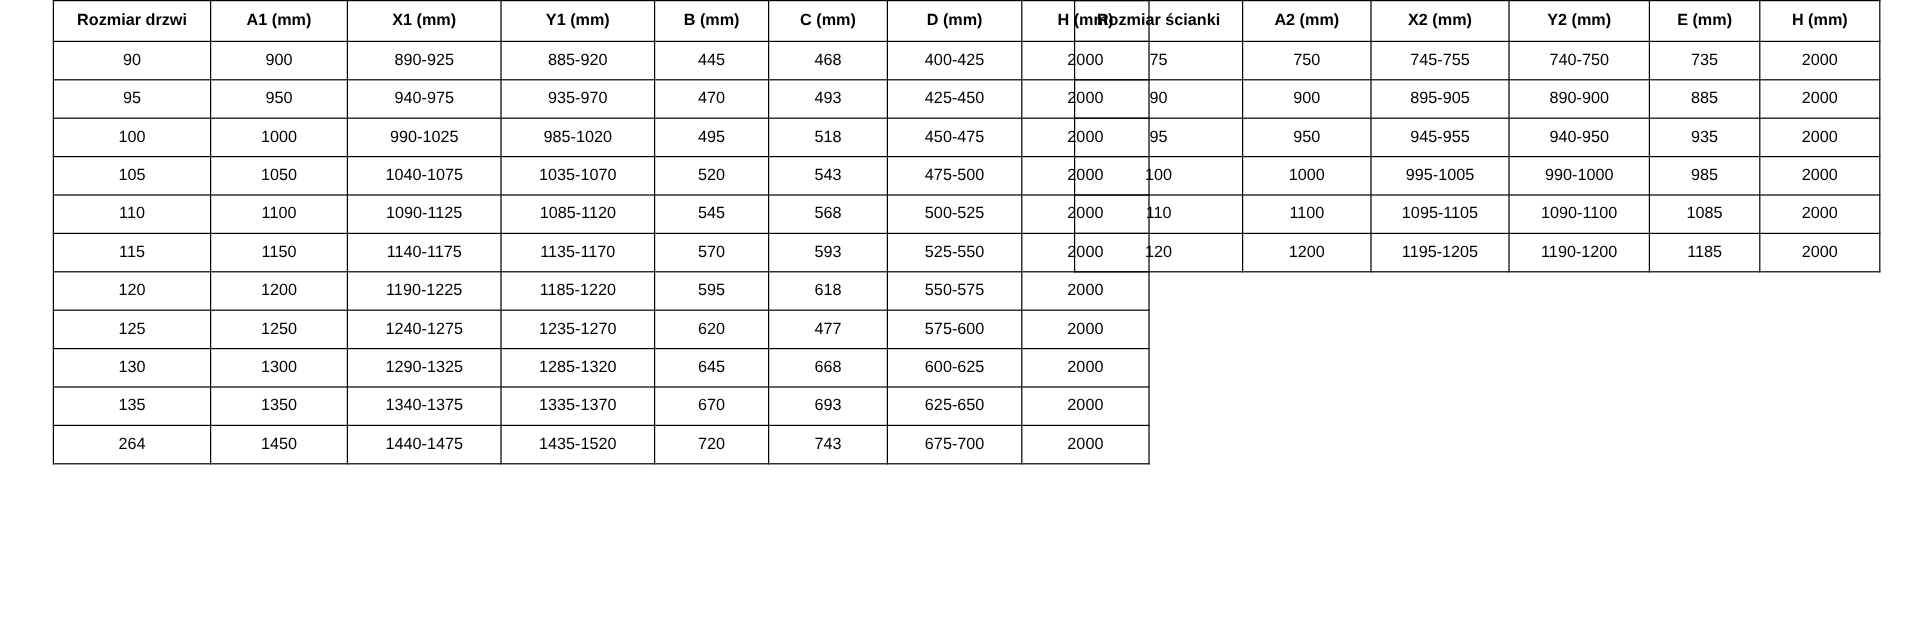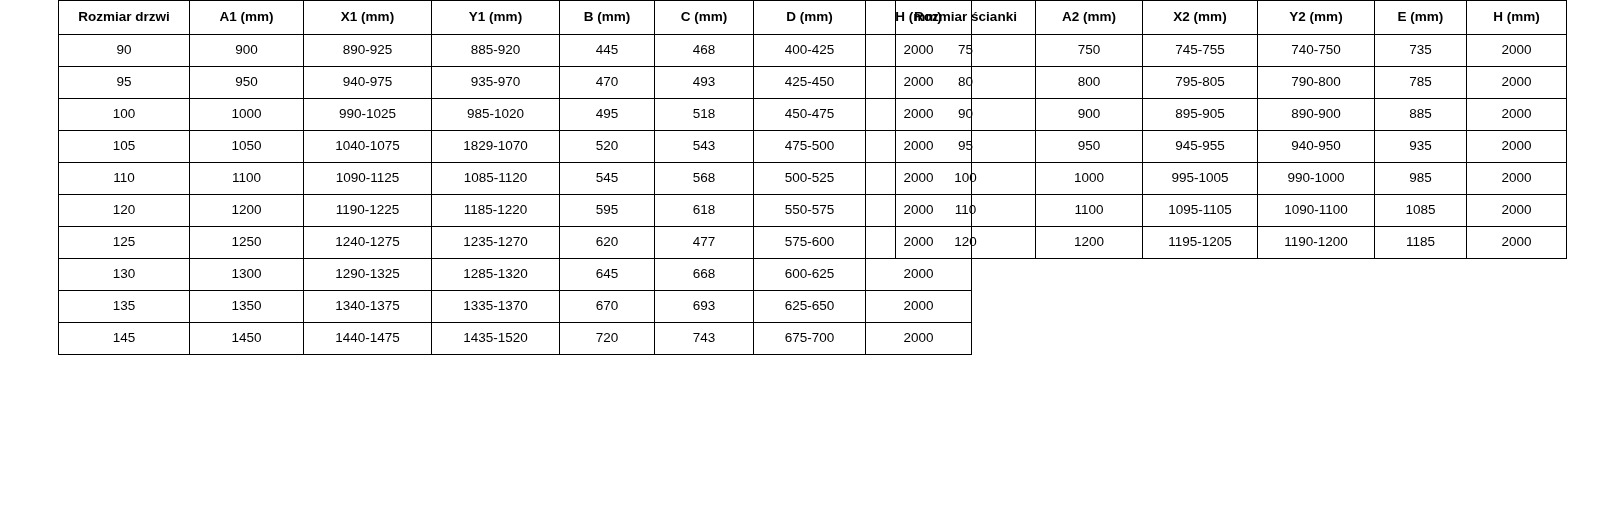--- a/index.html
+++ b/index.html
@@ -16,21 +16,21 @@
   }
   .page {
     position: relative;
     width: 1600px;
     height: 514px;
   }
   .table-wrap {
     position: absolute;
     top: 0;
   }
-  #doors-wrap { left: 16px; padding-left: 42px; }
+  #doors-wrap { left: 2px; padding-left: 42px; }
   #walls-wrap { left: 895px; }
 
   table.spec {
     border-collapse: collapse;
     table-layout: fixed;
   }
   table.spec th,
   table.spec td {
     border: 1px solid #000000;
     text-align: center;
@@ -124,37 +124,47 @@
             <td>985-1020</td>
             <td>495</td>
             <td>518</td>
             <td>450-475</td>
             <td>2000</td>
           </tr>
           <tr>
             <td>105</td>
             <td>1050</td>
             <td>1040-1075</td>
-            <td>1829-1070</td>
+            <td>1035-1070</td>
             <td>520</td>
             <td>543</td>
             <td>475-500</td>
             <td>2000</td>
           </tr>
           <tr>
             <td>110</td>
             <td>1100</td>
             <td>1090-1125</td>
             <td>1085-1120</td>
             <td>545</td>
             <td>568</td>
             <td>500-525</td>
             <td>2000</td>
           </tr>
           <tr>
+            <td>115</td>
+            <td>1150</td>
+            <td>1140-1175</td>
+            <td>1135-1170</td>
+            <td>570</td>
+            <td>593</td>
+            <td>525-550</td>
+            <td>2000</td>
+          </tr>
+          <tr>
             <td>120</td>
             <td>1200</td>
             <td>1190-1225</td>
             <td>1185-1220</td>
             <td>595</td>
             <td>618</td>
             <td>550-575</td>
             <td>2000</td>
           </tr>
           <tr>
@@ -181,21 +191,21 @@
             <td>135</td>
             <td>1350</td>
             <td>1340-1375</td>
             <td>1335-1370</td>
             <td>670</td>
             <td>693</td>
             <td>625-650</td>
             <td>2000</td>
           </tr>
           <tr>
-            <td>145</td>
+            <td>264</td>
             <td>1450</td>
             <td>1440-1475</td>
             <td>1435-1520</td>
             <td>720</td>
             <td>743</td>
             <td>675-700</td>
             <td>2000</td>
           </tr>
         </tbody>
     </table>
@@ -224,28 +234,20 @@
       <tbody>
           <tr>
             <td>75</td>
             <td>750</td>
             <td>745-755</td>
             <td>740-750</td>
             <td>735</td>
             <td>2000</td>
           </tr>
           <tr>
-            <td>80</td>
-            <td>800</td>
-            <td>795-805</td>
-            <td>790-800</td>
-            <td>785</td>
-            <td>2000</td>
-          </tr>
-          <tr>
             <td>90</td>
             <td>900</td>
             <td>895-905</td>
             <td>890-900</td>
             <td>885</td>
             <td>2000</td>
           </tr>
           <tr>
             <td>95</td>
             <td>950</td>

